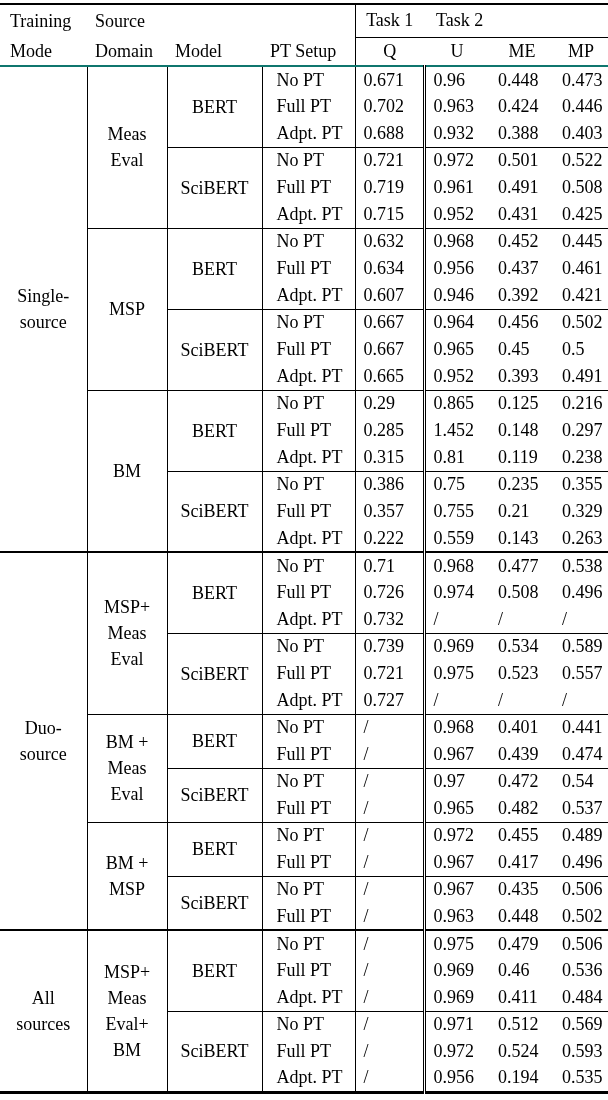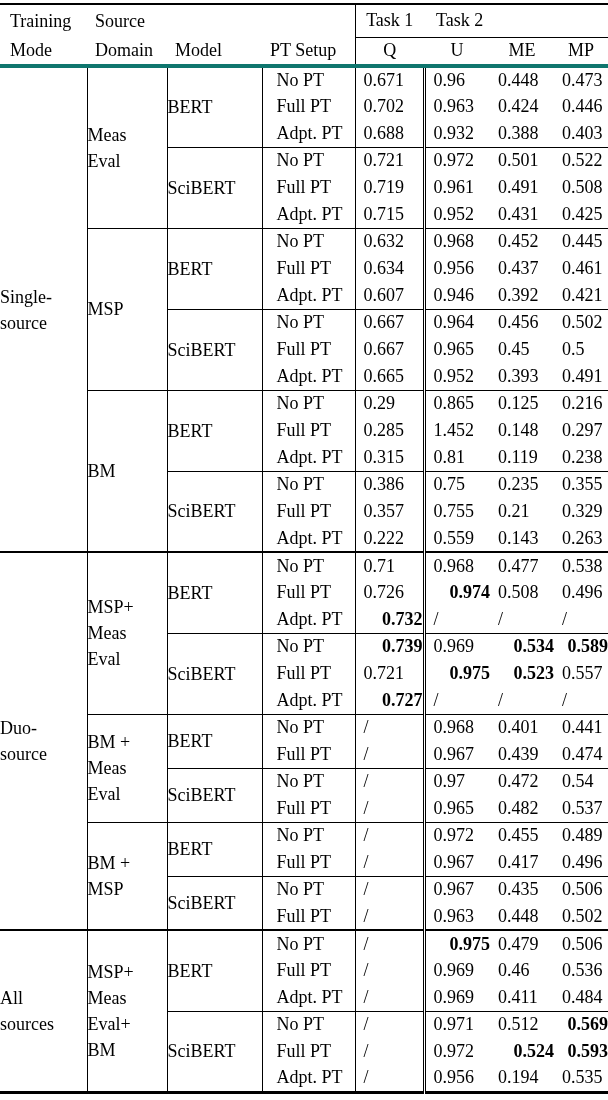--- a/index.html
+++ b/index.html
@@ -11,36 +11,36 @@
     font-family:"Liberation Serif", serif;
     font-size:18px;
     color:#000;
     border-top:2px solid #000;
     border-bottom:3px solid #000;
   }
   td{padding:0;vertical-align:middle;overflow:hidden;box-sizing:border-box;}
   thead tr.h1{height:33px;}
   thead tr.h2{height:29px;}
   tbody tr{height:27px;}
-  thead tr.h2 td{border-bottom:4px solid #0f766e;}
+  thead tr.h2 td{border-bottom:2px solid #0f766e;}
   .hleft{text-align:left;padding-left:8px;}
   .pl10{padding-left:10px;}
   .task1{text-align:center;}
   .task2{text-align:left;padding-left:12px;}
   .metric{text-align:center;}
   .bR{border-right:1px solid #000;}
   .cmid{border-bottom:1px solid #000;margin-top:8px;}
-  .mode,.domain,.model{text-align:left;line-height:26px;}
+  .mode,.domain,.model{text-align:center;line-height:26px;}
   .setup{text-align:left;padding-left:14px;}
   .val{text-align:left;padding-left:8px;}
   .q{border-right:3px double #000;}
   tr.sec-model td{border-top:1px solid #000;}
   tr.sec-domain td{border-top:1px solid #000;}
   tr.sec-mode td{border-top:2px solid #000;}
-  .bold{font-weight:bold;text-align:right;}
+  .bold{font-weight:normal;}
 </style>
 </head>
 <body>
 
 <table>
   <colgroup>
     <col style="width:87px">
       <col style="width:80px">
       <col style="width:95px">
       <col style="width:93px">

